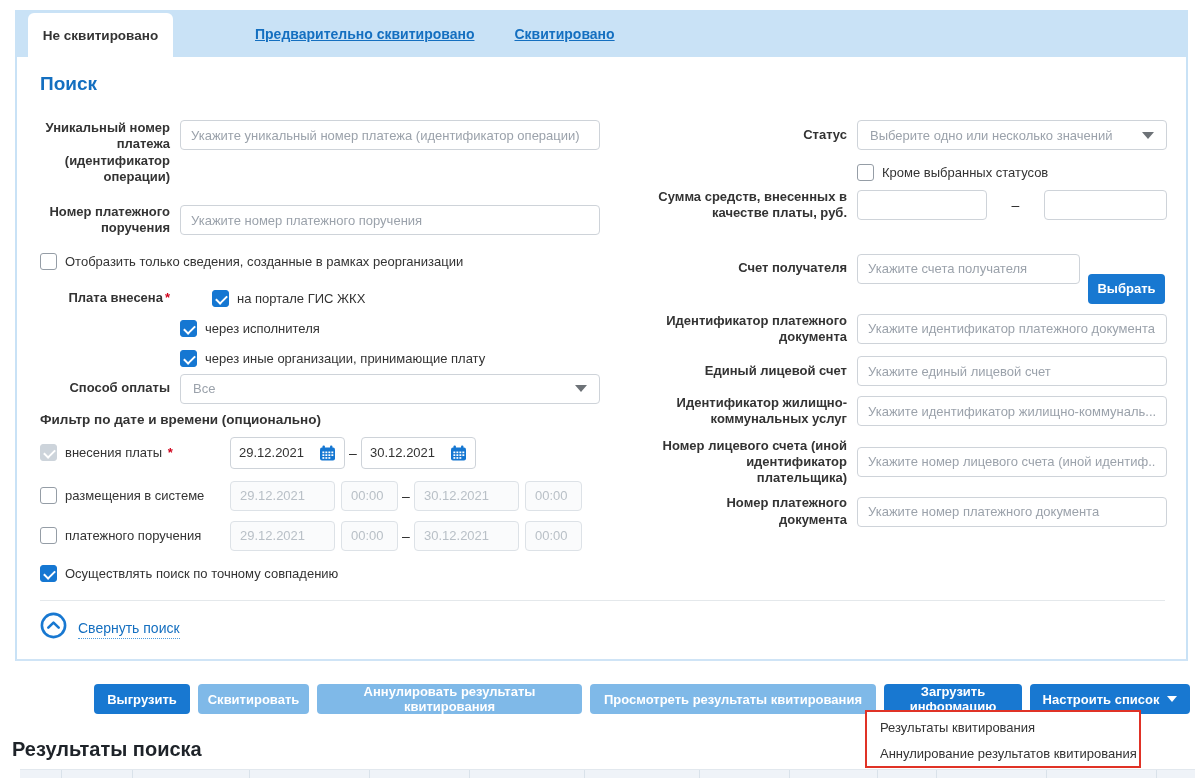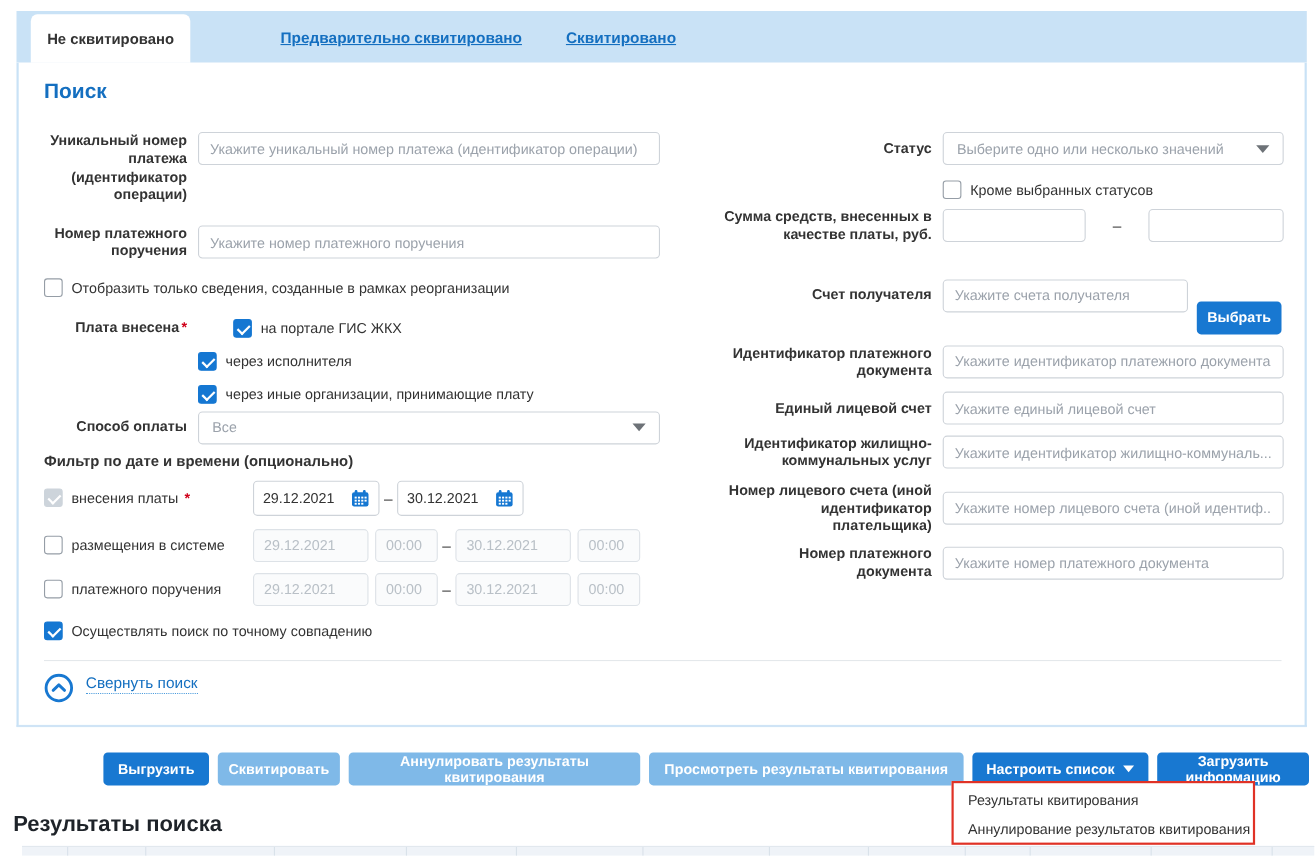--- a/index.html
+++ b/index.html
@@ -50,21 +50,21 @@
   .datebox { border:1px solid #ced3d9; border-radius:4px; height:32px; display:flex; align-items:center;
              justify-content:space-between; padding:0 8px; background:#fff; font-size:13px; color:#333;
              flex:none; cursor:pointer; }
   .disbox { border:1px solid #dde2e7; border-radius:4px; height:30px; display:flex; align-items:center;
             padding:0 9px; background:#fafbfc; color:#b9c0c7; font-size:13px; flex:none; }
   .dash { width:16px; text-align:center; color:#333; flex:none; font-size:14px; }
   .btn { border:none; border-radius:4px; background:#1878d1; color:#fff; font-weight:700; font-size:13px;
          font-family:inherit; cursor:pointer; display:flex; align-items:center; justify-content:center; gap:8px; }
   .btn.light { background:#7fb9e8; }
   .divider { position:absolute; left:23px; top:543px; width:1125px; height:1px; background:#e4e8eb; }
-  .collapse { position:absolute; left:23px; top:555px; display:flex; align-items:flex-start; gap:11px; cursor:pointer; }
+  .collapse { position:absolute; left:23px; top:555px; display:flex; align-items:flex-end; gap:11px; cursor:pointer; }
   .collapse-text { color:#146fc0; font-size:14px; border-bottom:1px dotted #4b9bdc; padding-bottom:2px; }
   .find { position:absolute; left:1010px; top:556px; width:135px; height:34px; }
   
   .actions { position:absolute; left:94px; top:684px; display:flex; gap:8px;justify-content:center; }
   .actions .btn { height:30px; padding:0 10px; }
   .menu { position:absolute; left:865px; top:710px; width:276px; height:58px; background:#fff;
           border:2px solid #e03226; padding:8px 0 0 13px; display:flex; flex-direction:column; gap:11px; z-index:5; }
   .menu-item { font-size:13px; color:#333; cursor:pointer; white-space:nowrap; }
   .results-h { position:absolute; left:12px; top:738px; font-size:20px; font-weight:700; color:#1e2329; }
   .strip { position:absolute; left:20px; top:769px; width:1175px; height:9px; display:flex;
@@ -298,25 +298,25 @@
     <span class="collapse-text">Свернуть поиск</span>
   </div>
 
 </div>
 
 <div class="actions">
   <button class="btn" style="width:96px;">Выгрузить</button>
   <button class="btn light" style="width:111px;">Сквитировать</button>
   <button class="btn light" style="width:265px;">Аннулировать результаты квитирования</button>
   <button class="btn light" style="width:286px;">Просмотреть результаты квитирования</button>
+  <button class="btn" style="width:138px;">Загрузить информацию</button>
   <button class="btn" style="width:160px;">
     <span>Настроить список</span>
     <span class="caret-down white"></span>
   </button>
-  <button class="btn" style="width:138px;">Загрузить информацию</button>
 </div>
 
 <div class="menu">
   <div class="menu-item">Результаты квитирования</div>
   <div class="menu-item">Аннулирование результатов квитирования</div>
 </div>
 
 <div class="results-h">Результаты поиска</div>
 
 <div class="strip">

